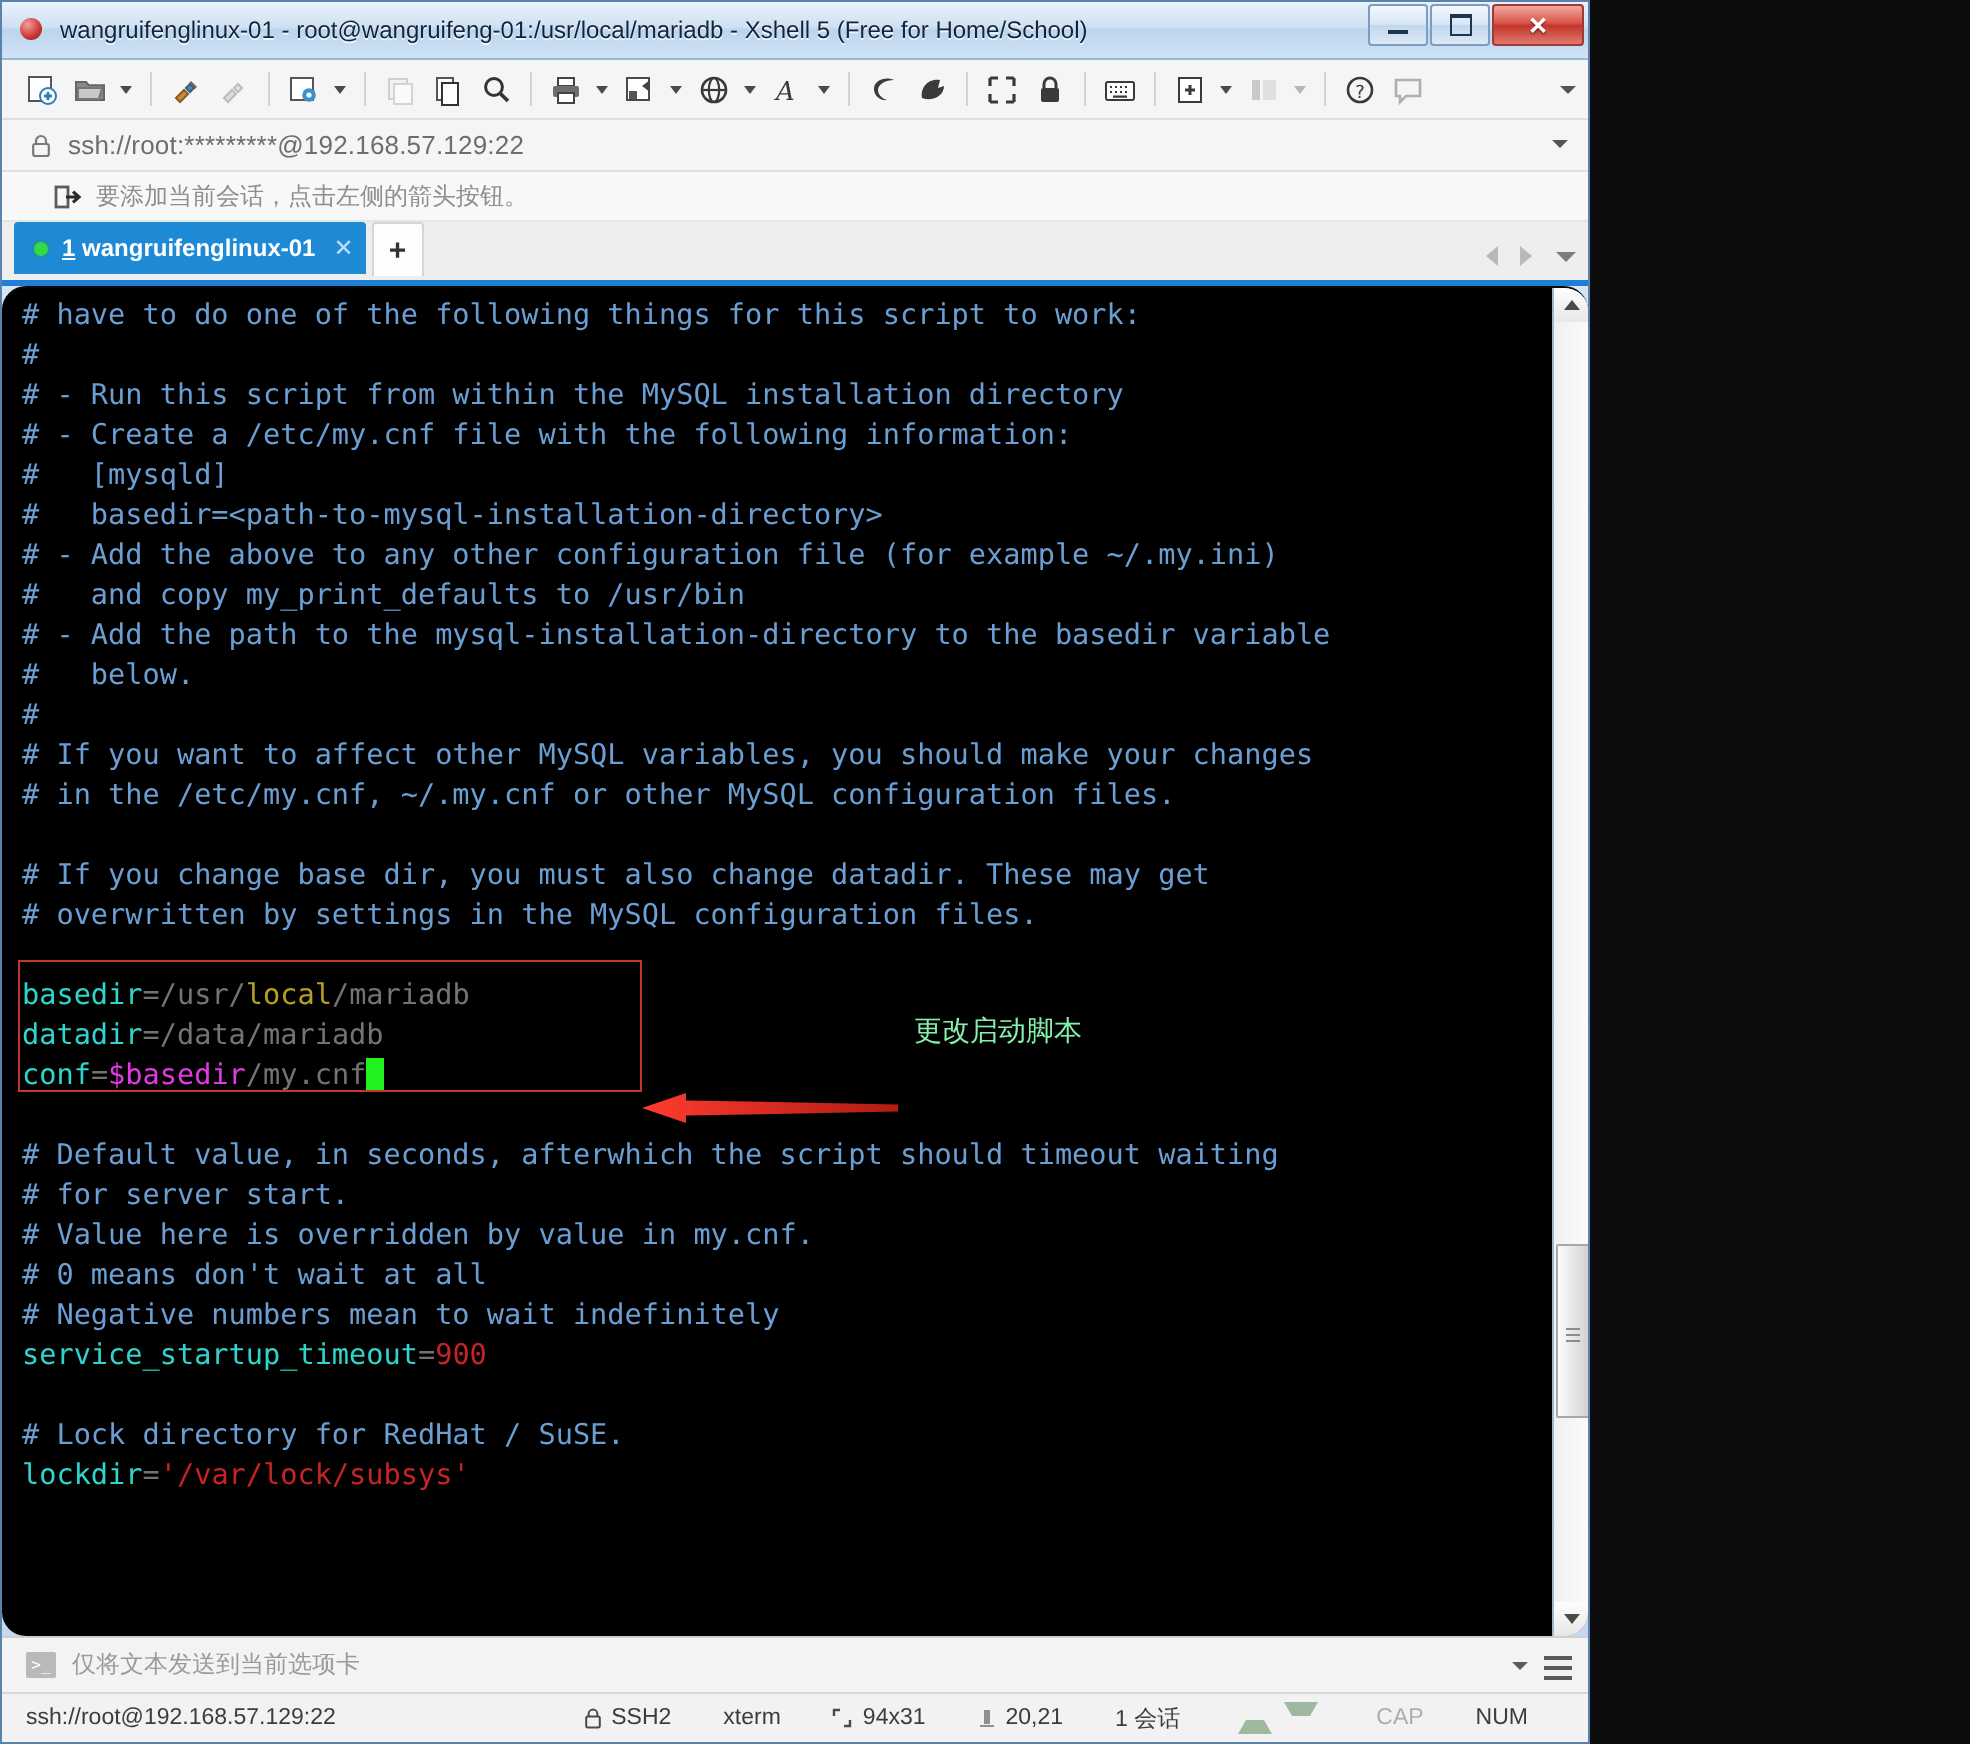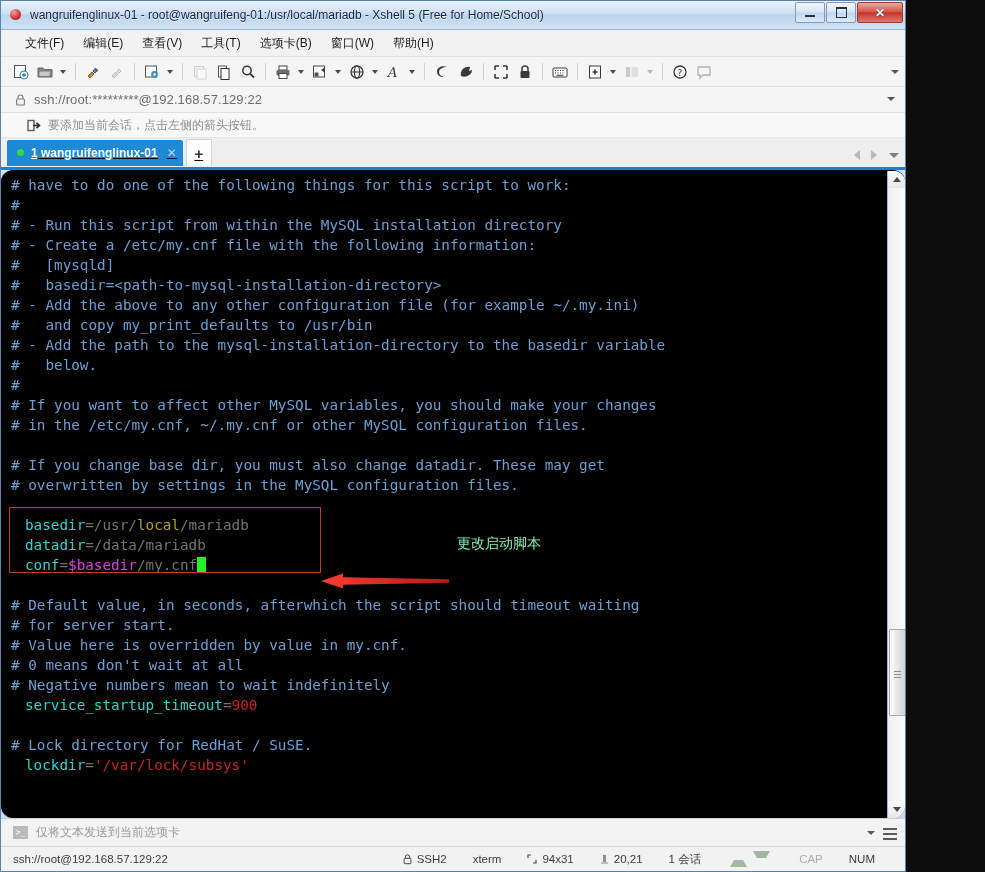--- a/index.html
+++ b/index.html
@@ -5,21 +5,21 @@
   html, body {
     margin: 0; padding: 0;
     background: #0d0d0d;
   }
   body {
     width: 985px; height: 872px;
     font-family: "Liberation Sans", sans-serif;
     overflow: hidden;
   }
   .window {
-    width: 906px; height: 872px;
+    width: 795px; height: 872px;
     position: relative;
     box-sizing: border-box;
     background: linear-gradient(180deg,#d8e7f5 0%, #cfe0f2 55%, #c3d8ee 100%);
     border: 1px solid #5a82ab;
     display: flex; flex-direction: column;
   }
 
   
   .titlebar {
     height: 28px; flex: 0 0 28px;
@@ -135,24 +135,23 @@
     display:flex; align-items:center; padding-left:26px;
     border-bottom:1px solid #e6e6e6;
   }
   .hint-icon{ margin-right:7px; display:flex; align-items:center;}
   .hint-text{ font-size:12px; color:#8e8e8e; white-space:nowrap;}
 
   
   .tabbar{
     height:29px; flex:0 0 29px;
     background:#eeeeee;
-    display:flex; align-items:center;
+    display:flex; align-items:flex-start;
     border-bottom:3px solid #1e7fd4;
     position:relative;
-    text-decoration:underline;
   }
   .tab{
     height:26px; margin-left:6px;
     background:#1e8ad6;
     display:flex; align-items:center;
     padding:0 6px 0 10px;
     color:#fff;
     border-radius:2px 2px 0 0;
   }
   .tab-dot{
@@ -203,21 +202,21 @@
     flex:1 1 auto;
     padding:4px 0 0 10px;
     font-family:"DejaVu Sans Mono","Liberation Mono",monospace;
     font-size:14.3px; line-height:20px;
     color:#d8d8d8; white-space:pre;
     overflow:hidden;
     position:relative;
   }
   .ln{ height:20px; }
   .c-cmt{ color:#6b9fd4; }
-  .c-cyan{ color:#2fd5cc;padding-left:14px; }
+  .c-cyan{ color:#2fd5cc; }
   .c-white{ color:#737373;margin-top:24px; }
   .c-yellow{ color:#b5a11e;margin-top:44px; }
   .c-mag{ color:#e03ae0; }
   .c-red{ color:#c62424; }
   .cursor{
     background:#21f321; color:#000;
     display:inline-block; width:9px; height:16px;
     vertical-align:-3px;
   }
   .statusline{
@@ -339,29 +338,20 @@
       <div class="wbtn">
           <span class="min-glyph"></span>
         </div>
       <div class="wbtn">
           <span class="max-glyph"></span>
         </div>
       <div class="wbtn close">✕</div>
     </div>
   </div>
 
-  <div class="menubar">
-    <div class="menu-item">文件(F)</div>
-    <div class="menu-item">编辑(E)</div>
-    <div class="menu-item">查看(V)</div>
-    <div class="menu-item">工具(T)</div>
-    <div class="menu-item">选项卡(B)</div>
-    <div class="menu-item">窗口(W)</div>
-    <div class="menu-item">帮助(H)</div>
-  </div>
 
   <div class="toolbar">
     <div class="tb-btn">
       <svg width="16" height="16" viewBox="0 0 16 16">
           <rect x="1.5" y="1.5" width="11" height="12" fill="#fff" stroke="#555"></rect>
           <circle cx="11" cy="11" r="4" fill="#fff" stroke="#2a7fb8"></circle>
           <path d="M11 9v4M9 11h4" stroke="#2a7fb8" stroke-width="1.4"></path>
         </svg>
     </div>
     <div class="tb-btn">

